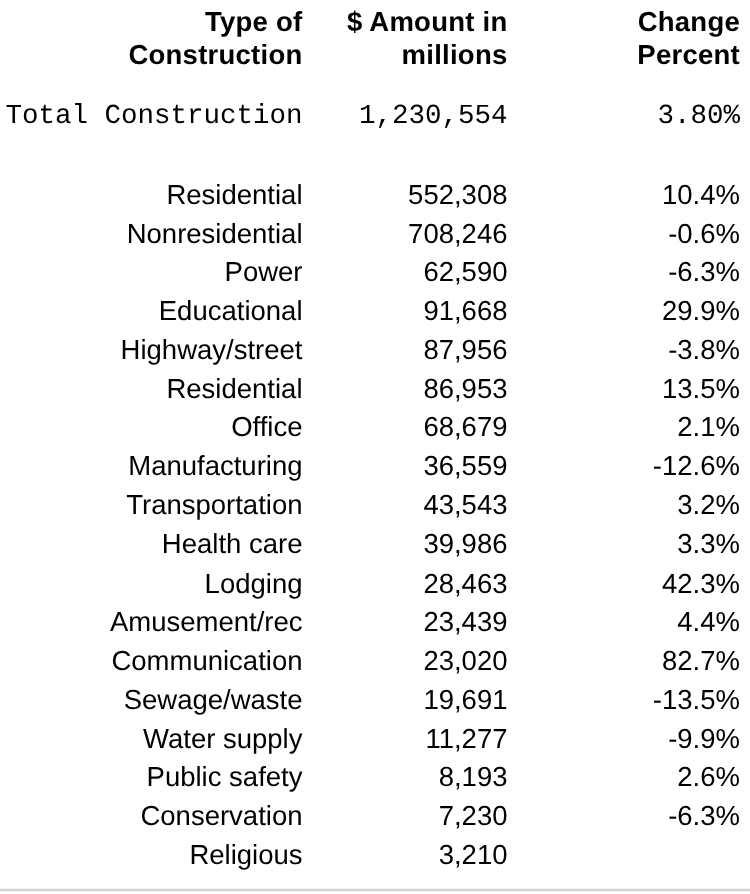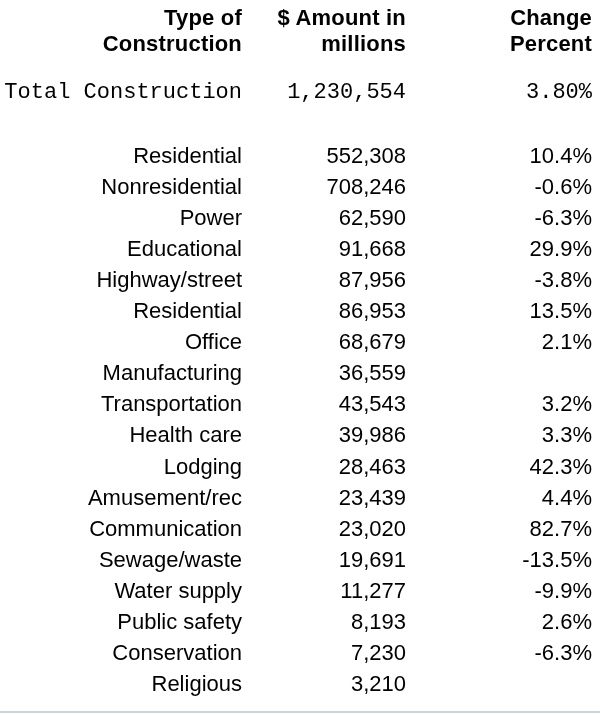--- a/index.html
+++ b/index.html
@@ -104,20 +104,21 @@
     <div class="cell c3">13.5%</div>
   </div>
   <div class="row">
     <div class="cell c1">Office</div>
     <div class="cell c2">68,679</div>
     <div class="cell c3">2.1%</div>
   </div>
   <div class="row">
     <div class="cell c1">Manufacturing</div>
     <div class="cell c2">36,559</div>
+    <div class="cell c3">-12.6%</div>
   </div>
   <div class="row">
     <div class="cell c1">Transportation</div>
     <div class="cell c2">43,543</div>
     <div class="cell c3">3.2%</div>
   </div>
   <div class="row">
     <div class="cell c1">Health care</div>
     <div class="cell c2">39,986</div>
     <div class="cell c3">3.3%</div>

